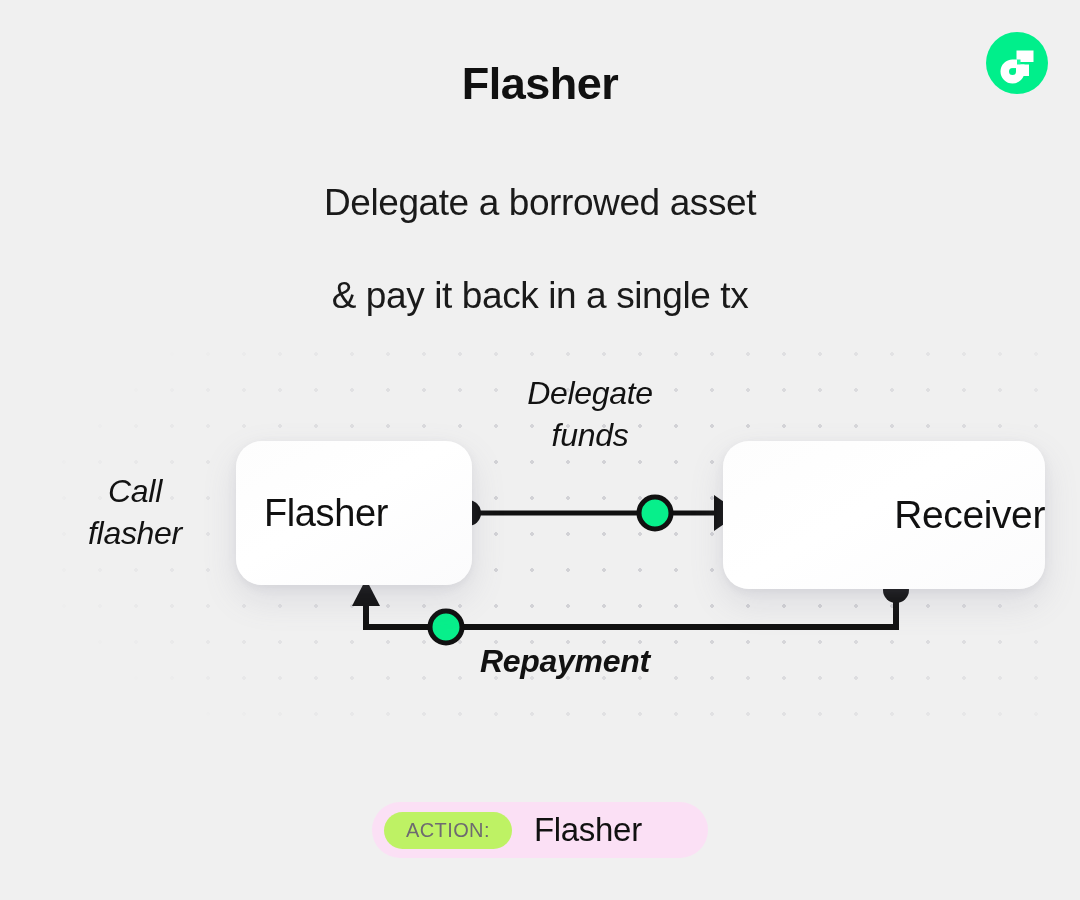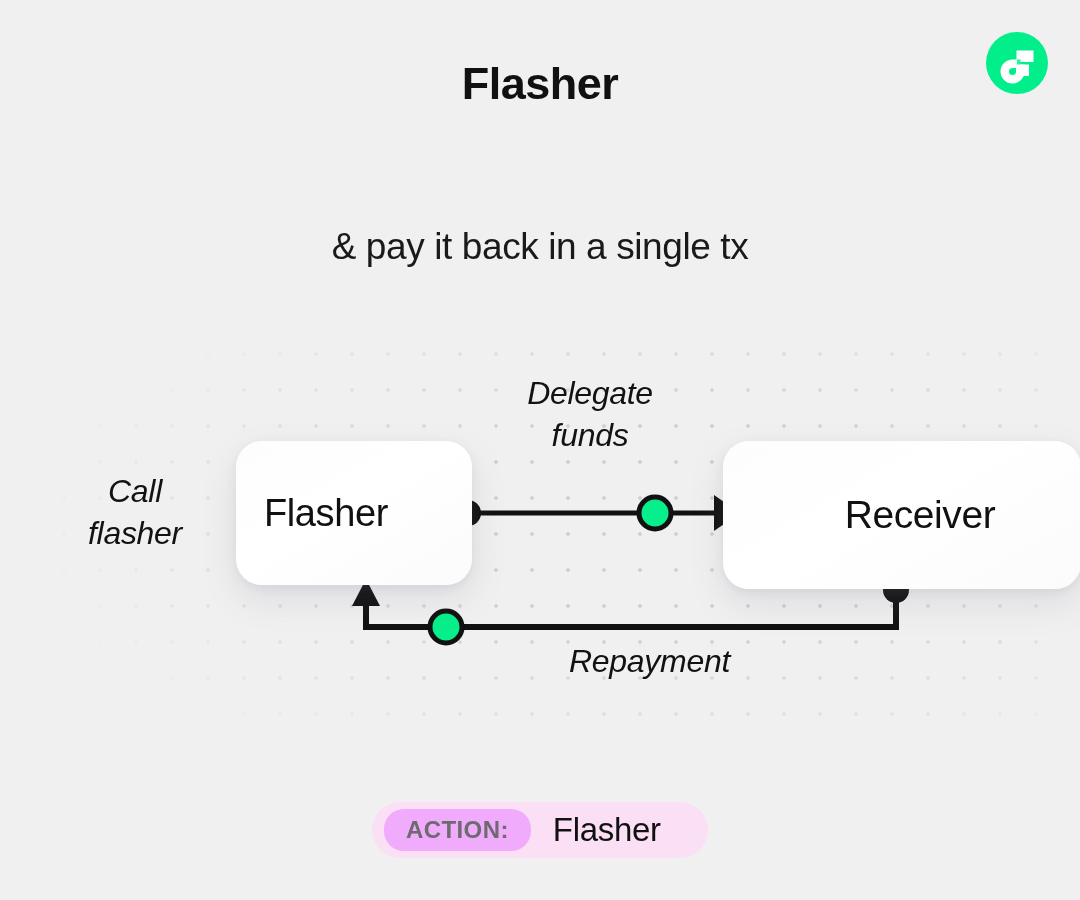--- a/index.html
+++ b/index.html
@@ -85,25 +85,24 @@
   }
 
   .node {
     position: absolute;
     border-radius: 26px;
     background: linear-gradient(150deg, #fdfdfd 0%, #ffffff 45%, #fbfbfc 100%);
     box-shadow: 0 14px 34px rgba(120,120,140,0.16),
                 0 3px 10px rgba(120,120,140,0.10);
     display: flex;
     align-items: center;
-    justify-content: center;
+    justify-content: flex-end;
     text-align: center;
     color: #111111;
     letter-spacing: -0.4px;
-    padding-left: 36px;
   }
   .node-flasher {
     left: 236px;
     top: 441px;
     width: 236px;
     height: 144px;
     font-size: 38px;
     justify-content: flex-start;
     padding-left: 28px;
     box-sizing: border-box;
@@ -122,42 +121,42 @@
     font-style: italic;
     color: #121212;
     letter-spacing: -0.3px;
     text-align: center;
     line-height: 42px;
     font-size: 32px;
     white-space: pre-line;
   }
   .label-call      { left: 40px;  top: 470px; width: 190px; }
   .label-delegate  { left: 470px; top: 372px; width: 240px; }
-  .label-repayment { left: 480px; top: 640px; width: 250px; text-align: right; }
+  .label-repayment { left: 480px; top: 640px; width: 250px; text-align: left; font-weight: bold; }
 
   
   .action-badge {
     position: absolute;
     left: 372px;
     top: 802px;
     width: 336px;
     height: 56px;
     border-radius: 28px;
     background: #fbe0f5;
     display: flex;
     align-items: center;
     padding-left: 12px;
     box-sizing: border-box;
   }
   .action-chip {
-    background: #f0abfc;
+    background: #bef264;
     color: #6e6a70;
     border-radius: 20px;
-    font-size: 24px;
-    font-weight: bold;
+    font-size: 20px;
+    font-weight: normal;
     letter-spacing: 0.4px;
     padding: 7px 22px;
   }
   .action-value {
     margin-left: 22px;
     font-size: 33px;
     color: #111111;
     letter-spacing: -0.3px;
   }
 </style>
@@ -173,20 +172,21 @@
       <rect x="30.5" y="18.5" width="17" height="11.5" fill="#ffffff"></rect>
       <rect x="30.5" y="32.5" width="12.5" height="11.5" fill="#ffffff"></rect>
       <rect x="25.5" y="27.5" width="9" height="9" fill="#16ff9e"></rect>
       <path d="M26.5 27.5 a12 12 0 1 0 12 12 v-7 h-8.5 v7 a3.5 3.5 0 1 1 -3.5 -3.5 h4.5 v-8.5 z" fill="#ffffff"></path>
     </svg>
   </div>
 
   <div class="title">Flasher</div>
 
   <div class="subtitle">
+    <span class="l1">Delegate a borrowed asset</span>
     <span class="l2">&amp; pay it back in a single tx</span>
   </div>
 
   <svg class="diagram" width="1080" height="900" viewBox="0 0 1080 900" aria-hidden="true">
 
     <line x1="468" y1="513" x2="714" y2="513" stroke="#111111" stroke-width="5"></line>
     <polygon points="714,495 740,513 714,531" fill="#111111"></polygon>
 
     <polyline points="896,590 896,627 366,627 366,592" fill="none" stroke="#111111" stroke-width="6" stroke-linecap="butt" stroke-linejoin="miter"></polyline>
     <polygon points="366,579 352,606 380,606" fill="#111111"></polygon>

